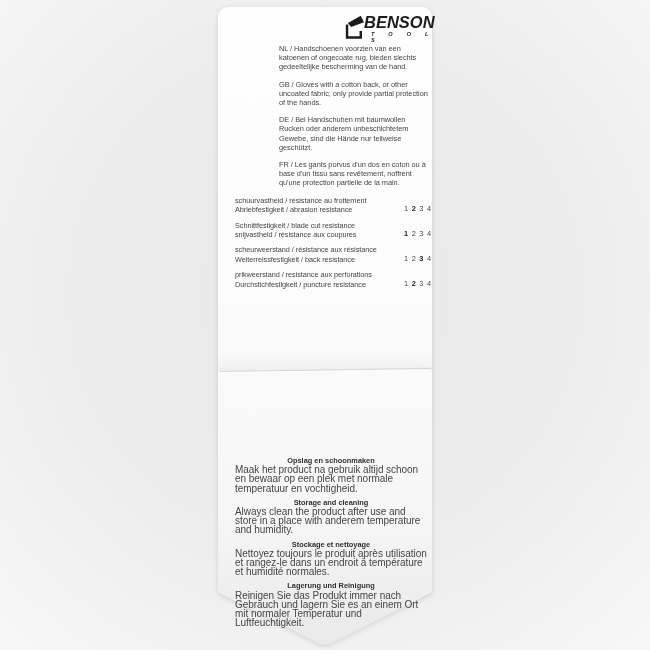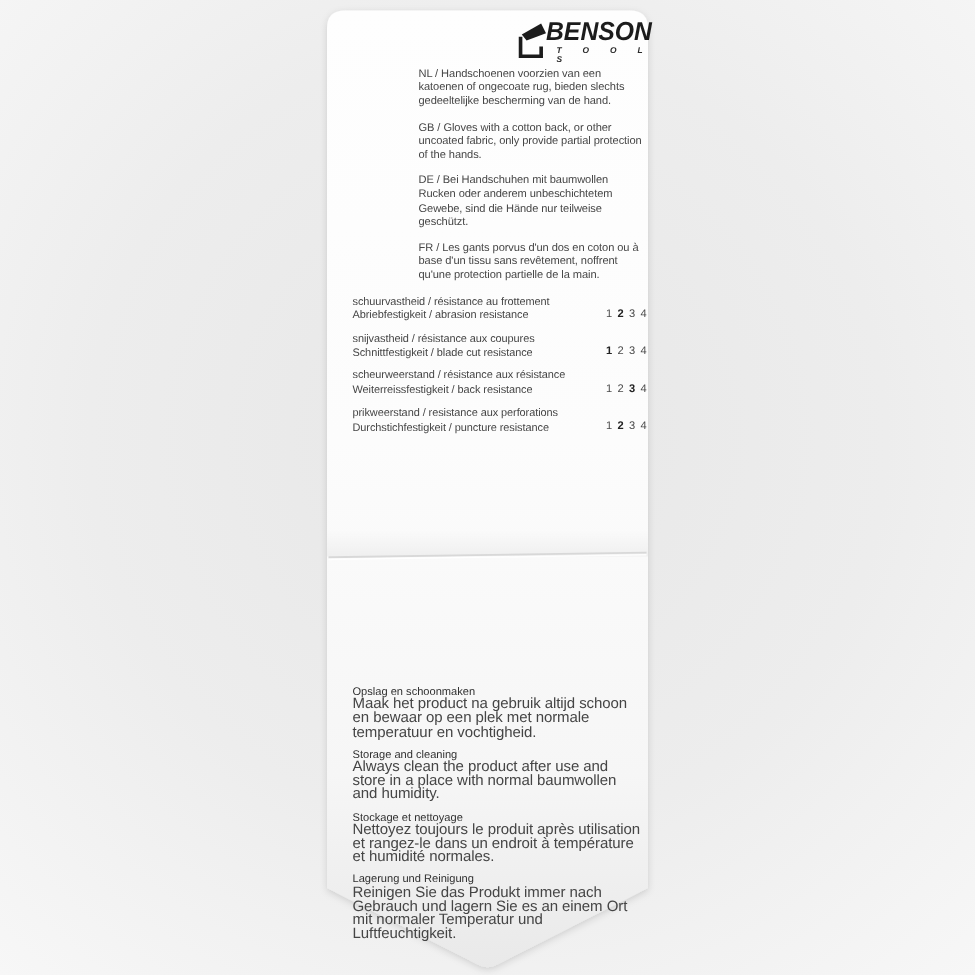--- a/index.html
+++ b/index.html
@@ -24,21 +24,21 @@
   .care{position:absolute;left:235px;top:456px;width:192px;color:#454545;}
   .warn-header{font-size:8px;line-height:9.5px;font-weight:bold;font-style:italic;color:#333;letter-spacing:0.1px;}
   .warn-paras{margin-top:3px;}
   .para{font-size:7.4px;line-height:9.2px;letter-spacing:-0.05px;margin-bottom:8px;margin-left:44px;}
   .ratings{margin-top:8px;}
   .rating-row{position:relative;font-size:7.3px;line-height:9.2px;letter-spacing:-0.05px;margin-bottom:6.5px;}
   .digits{position:absolute;right:1px;bottom:1px;font-size:7.4px;color:#4a4a4a;white-space:nowrap;}
   .digits span{margin-left:3.6px;}
   .digits span.bold{font-weight:bold;color:#222;}
   .care-section{margin-bottom:5px;}
-  .care-title{font-size:7.4px;line-height:9.2px;font-weight:normal;color:#2f2f2f;}
+  .care-title{font-size:7.4px;line-height:9.2px;font-weight:bold;color:#2f2f2f;text-align:center;}
   .care-body{font-size:10px;line-height:9.2px;letter-spacing:-0.05px;}
 </style>
 </head>
 <body>
 
 <div class="stage">
 
   <svg class="card-shape" width="650" height="650" viewBox="0 0 650 650" aria-hidden="true">
     <defs>
       <linearGradient id="cardGrad" x1="0" y1="0" x2="0" y2="1">
@@ -79,22 +79,22 @@
       <div class="para">FR / Les gants porvus d'un dos en coton ou à base d'un tissu sans revêtement, noffrent qu'une protection partielle de la main.</div>
     </div>
 
     <div class="ratings">
       <div class="rating-row">
         <div>schuurvastheid / résistance au frottement</div>
         <div>Abriebfestigkeit / abrasion resistance</div>
         <div class="digits"><span>1</span><span class="bold">2</span><span>3</span><span>4</span></div>
       </div>
       <div class="rating-row">
+        <div>Schnittfestigkeit / blade cut resistance</div>
         <div>snijvastheid / résistance aux coupures</div>
-        <div>Schnittfestigkeit / blade cut resistance</div>
         <div class="digits"><span class="bold">1</span><span>2</span><span>3</span><span>4</span></div>
       </div>
       <div class="rating-row">
         <div>scheurweerstand / résistance aux résistance</div>
         <div>Weiterreissfestigkeit / back resistance</div>
         <div class="digits"><span>1</span><span>2</span><span class="bold">3</span><span>4</span></div>
       </div>
       <div class="rating-row">
         <div>prikweerstand / resistance aux perforations</div>
         <div>Durchstichfestigkeit / puncture resistance</div>
@@ -103,21 +103,21 @@
     </div>
   </div>
 
   <div class="care">
     <div class="care-section">
       <div class="care-title">Opslag en schoonmaken</div>
       <div class="care-body">Maak het product na gebruik altijd schoon en bewaar op een plek met normale temperatuur en vochtigheid.</div>
     </div>
     <div class="care-section">
       <div class="care-title">Storage and cleaning</div>
-      <div class="care-body">Always clean the product after use and store in a place with normal baumwollen and humidity.</div>
+      <div class="care-body">Always clean the product after use and store in a place with anderem temperature and humidity.</div>
     </div>
     <div class="care-section">
       <div class="care-title">Stockage et nettoyage</div>
       <div class="care-body">Nettoyez toujours le produit après utilisation et rangez-le dans un endroit à température et humidité normales.</div>
     </div>
     <div class="care-section">
       <div class="care-title">Lagerung und Reinigung</div>
       <div class="care-body">Reinigen Sie das Produkt immer nach Gebrauch und lagern Sie es an einem Ort mit normaler Temperatur und Luftfeuchtigkeit.</div>
     </div>
   </div>

